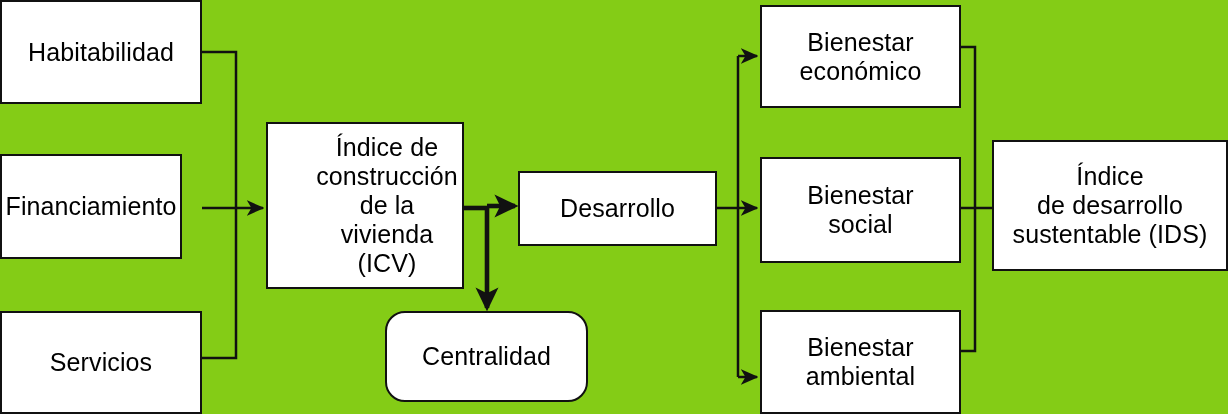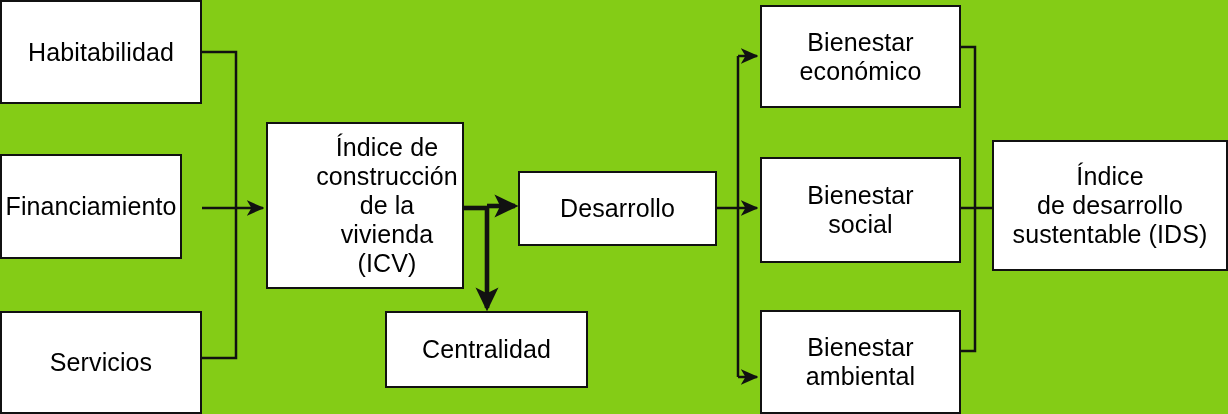--- a/index.html
+++ b/index.html
@@ -47,21 +47,21 @@
     padding: 0 6px;
   }
   
   #node-habitabilidad { left: 0px;   top: 0px;   width: 202px; height: 104px; }
   #node-financiamiento{ left: 0px;   top: 154px; width: 182px; height: 105px; }
   #node-servicios     { left: 0px;   top: 311px; width: 202px; height: 103px; justify-content: center; }
   
   #node-icv           { left: 266px; top: 122px; width: 198px; height: 167px; padding-left: 44px; }
   
   #node-desarrollo    { left: 518px; top: 171px; width: 199px; height: 75px; }
-  #node-centralidad   { left: 385px; top: 311px; width: 203px; height: 77px; }
+  #node-centralidad   { left: 385px; top: 311px; width: 203px; height: 91px; border-radius: 20px; }
   
   #node-bienestar-economico { left: 760px; top: 5px;   width: 201px; height: 103px; }
   #node-bienestar-social    { left: 760px; top: 157px; width: 201px; height: 106px; }
   #node-bienestar-ambiental { left: 760px; top: 310px; width: 201px; height: 104px; }
   
   #node-ids           { left: 992px; top: 140px; width: 236px; height: 131px; }
 </style>
 </head>
 <body>
 

